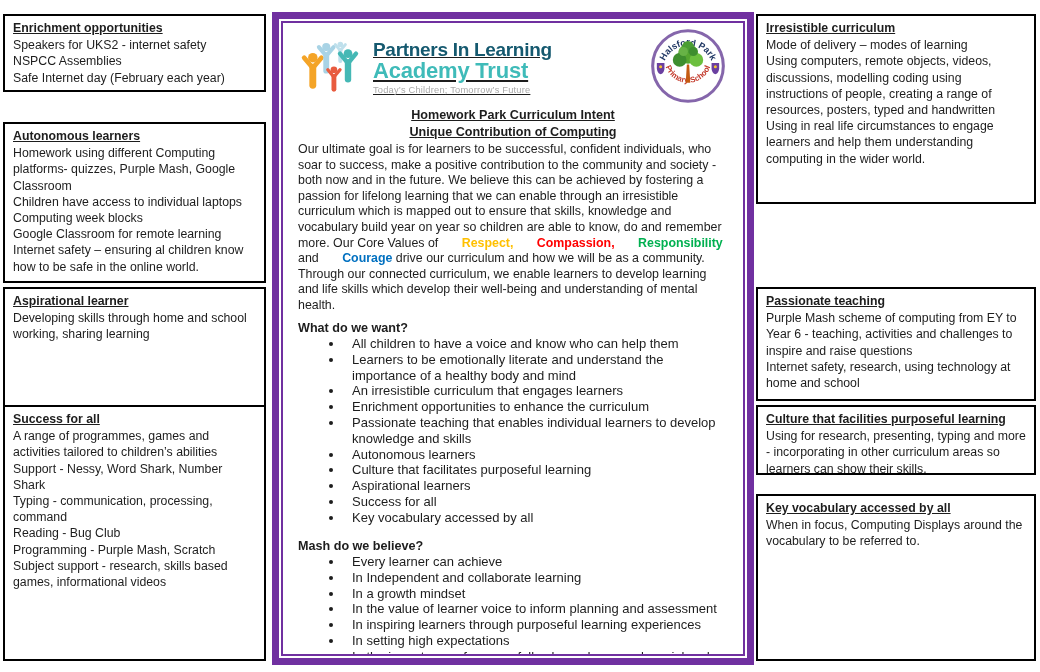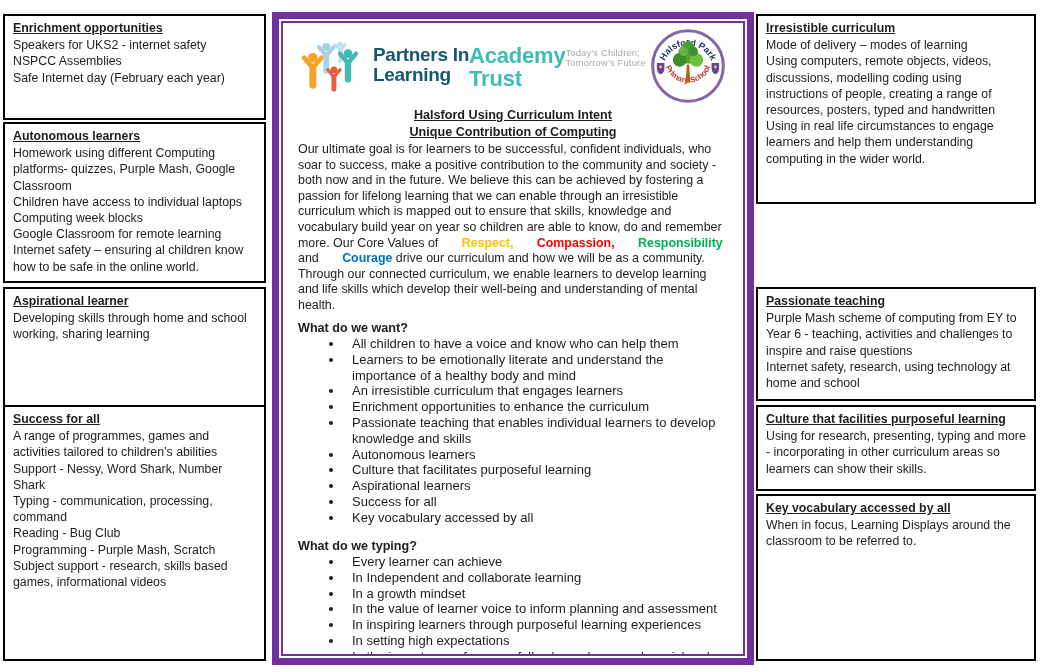--- a/index.html
+++ b/index.html
@@ -7,39 +7,39 @@
 
   
   .info-box{position:absolute;background:#fff;border:2px solid #000;box-sizing:border-box;
             padding:4px 8px;overflow:hidden;font-size:12.3px;line-height:16.2px;}
   .box-title{font-weight:bold;text-decoration:underline;margin-bottom:1px;}
   .box-line{margin:0;}
 
   .col-left .info-box{left:3px;width:263px;}
   .col-right .info-box{left:756px;width:280px;}
 
-  .col-left .info-box:nth-of-type(1){top:14px;height:106px;}
+  .col-left .info-box:nth-of-type(1){top:14px;height:78px;}
   .col-left .info-box:nth-of-type(2){top:122px;height:161px;}
   .col-left .info-box:nth-of-type(3){top:287px;height:132px;}
   .col-left .info-box:nth-of-type(4){top:405px;height:256px;}
 
   .col-right .info-box:nth-of-type(1){top:14px;height:190px;}
   .col-right .info-box:nth-of-type(2){top:287px;height:114px;padding-left:8px;}
-  .col-right .info-box:nth-of-type(3){top:405px;height:86px;}
+  .col-right .info-box:nth-of-type(3){top:405px;height:70px;}
   .col-right .info-box:nth-of-type(4){top:494px;height:167px;}
 
   
   .center-outer{position:absolute;left:272px;top:12px;width:482px;height:653px;
                 border:7px solid #7030A0;box-sizing:border-box;background:#fff;}
   .center-inner{position:absolute;inset:2px;border:2px solid #7030A0;box-sizing:border-box;
                 padding:6px 15px 0 15px;overflow:hidden;}
 
   .panel-header{display:flex;justify-content:space-between;align-items:center;height:78px;padding:0 2px;}
   .pil-logo{display:flex;align-items:center;gap:9px;}
-  .pil-text{display:flex;flex-direction:row;line-height:1.04;}
+  .pil-text{display:flex;flex-direction:column;line-height:1.04;text-decoration:underline;}
   .pil-title{font-size:19px;font-weight:bold;color:#15596F;letter-spacing:-0.3px;}
   .pil-subtitle{font-size:22px;font-weight:bold;color:#3FBBB9;letter-spacing:-0.2px;}
   .pil-tagline{font-size:9.3px;color:#A9A9A9;margin-top:4px;letter-spacing:0.2px;}
 
   .doc-title{font-size:12.6px;font-weight:bold;text-decoration:underline;text-align:center;line-height:16.5px;}
 
   .intro{margin:2px 0 0;font-size:12.4px;line-height:15.6px;}
   .section-heading{font-weight:bold;font-size:12.6px;margin:6px 0 0;line-height:16.5px;}
   .bullets{margin:0;padding-left:46px;}
   .bullets li{font-size:13px;line-height:15.8px;padding-left:8px;}
@@ -141,40 +141,40 @@
           <circle cx="44" cy="31" r="6" fill="#67B346"></circle>
           <circle cx="57" cy="31" r="6" fill="#3E8E2E"></circle>
           <path d="M9,46 h10 v7 q0,6 -5,8 q-5,-2 -5,-8 Z" fill="#6A3FA0"></path>
           <path d="M81,46 h10 v7 q0,6 -5,8 q-5,-2 -5,-8 Z" fill="#6A3FA0"></path>
           <circle cx="14" cy="51" r="2" fill="#F4C430"></circle>
           <circle cx="86" cy="51" r="2" fill="#F4C430"></circle>
         </svg>
       </span>
     </div>
 
-    <div class="doc-title">Halsford Using Curriculum Intent</div>
+    <div class="doc-title">Homework Park Curriculum Intent</div>
     <div class="doc-title">Unique Contribution of Computing</div>
 
     <p class="intro" id="intro"><span>Our ultimate goal is for learners to be successful, confident individuals, who soar to success, make a positive contribution to the community and society - both now and in the future.  We believe this can be achieved by fostering a passion for lifelong learning that we can enable through an irresistible curriculum which is mapped out to ensure that skills, knowledge and vocabulary build year on year so children are able to know, do and remember more.  Our Core Values of </span><span class="cv" style="color: rgb(255, 192, 0);">Respect,</span><span> </span><span class="cv" style="color: rgb(255, 0, 0);">Compassion,</span><span> </span><span class="cv" style="color: rgb(0, 176, 80);">Responsibility</span><span> and </span><span class="cv" style="color: rgb(0, 112, 192);">Courage</span><span> drive our curriculum and how we will be as a community.  Through our connected curriculum, we enable learners to develop learning and life skills which develop their well-being and understanding of mental health.</span></p>
 
     <div class="section-heading">What do we want?</div>
     <ul class="bullets" id="want-list">
         <li>All children to have a voice and know who can help them</li>
         <li>Learners to be emotionally literate and understand the importance of a healthy body and mind</li>
         <li>An irresistible curriculum that engages learners</li>
         <li>Enrichment opportunities to enhance the curriculum</li>
         <li>Passionate teaching that enables individual learners to develop knowledge and skills</li>
         <li>Autonomous learners</li>
         <li>Culture that facilitates purposeful learning</li>
         <li>Aspirational learners</li>
         <li>Success for all</li>
         <li>Key vocabulary accessed by all</li>
       </ul>
 
-    <div class="section-heading" style="margin-top:12px">What do we typing?</div>
+    <div class="section-heading" style="margin-top:12px">Mash do we believe?</div>
     <ul class="bullets" id="believe-list">
         <li>Every learner can achieve</li>
         <li>In Independent and collaborate learning</li>
         <li>In a growth mindset</li>
         <li>In the value of learner voice to inform planning and assessment</li>
         <li>In inspiring learners through purposeful learning experiences</li>
         <li>In setting high expectations</li>
         <li>In the importance of  purposefully planned personal, social and emotional development opportunities</li>
       </ul>
 
@@ -192,15 +192,15 @@
       <div class="box-title">Passionate teaching</div>
       <div class="box-line">Purple Mash scheme of computing from EY to Year 6 - teaching, activities and challenges to inspire and raise questions</div>
       <div class="box-line">Internet safety, research, using technology at home and school</div>
     </div>
     <div class="info-box">
       <div class="box-title">Culture that facilities purposeful learning</div>
       <div class="box-line">Using for research, presenting, typing and more - incorporating in other curriculum areas so learners can show their skills.</div>
     </div>
     <div class="info-box">
       <div class="box-title">Key vocabulary accessed by all</div>
-      <div class="box-line">When in focus, Learning Displays around the classroom to be referred to.</div>
+      <div class="box-line">When in focus, Computing Displays around the vocabulary to be referred to.</div>
     </div>
   </div>
 
 </body></html>

